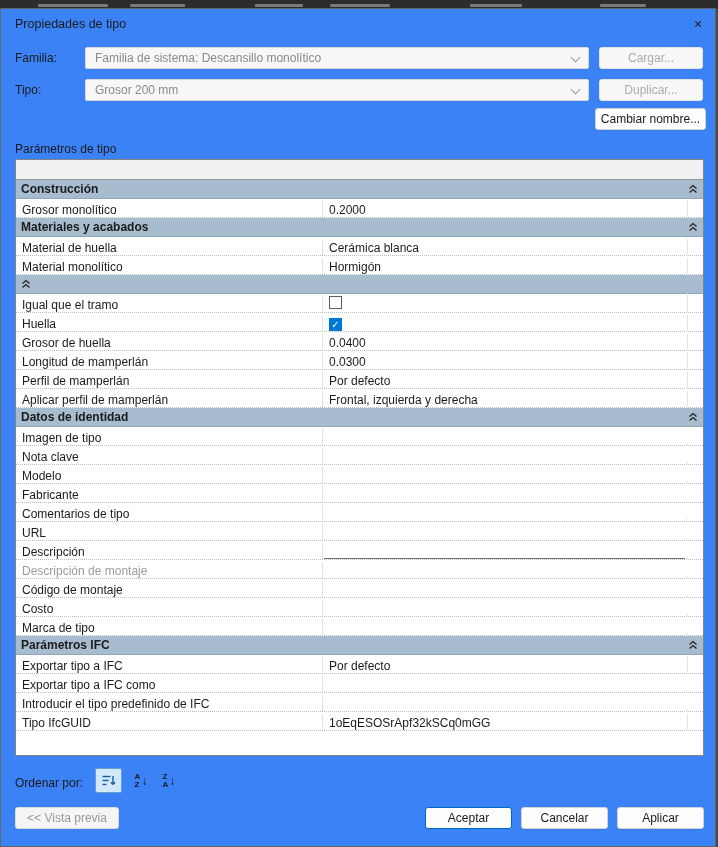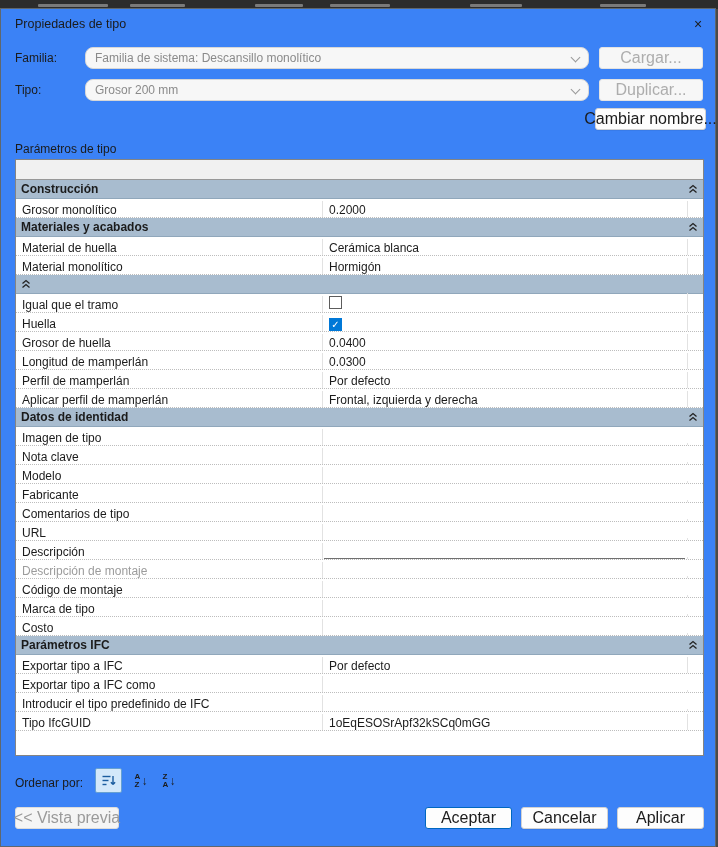--- a/index.html
+++ b/index.html
@@ -25,34 +25,34 @@
   .close span{font-size:14px;color:#1b1b1b;line-height:14px;}
 
   .lbl{position:absolute;font-size:12px;color:#1b1b1b;}
   .lbl-familia{left:14px;top:42px;}
   .lbl-tipo{left:14px;top:74px;}
   .lbl-params{left:14px;top:133px;}
   .lbl-ordenar{left:14px;top:767px;}
 
   .select{
     position:absolute;left:84px;width:504px;height:22px;box-sizing:border-box;
-    background:#f7f7f7;border:1px solid #d7d7d7;border-radius:8px;
+    background:#f7f7f7;border:1px solid #d7d7d7;border-radius:2px;
     font-size:12px;color:#8a8a8a;display:flex;align-items:center;
     padding:0 22px 0 9px;white-space:nowrap;overflow:hidden;
   }
   .sel-familia{top:38px;}
   .sel-tipo{top:70px;}
   .sel-arrow{
     position:absolute;right:9px;top:6px;width:6px;height:6px;
     border-right:1.4px solid #9a9a9a;border-bottom:1.4px solid #9a9a9a;
     transform:rotate(45deg);
   }
 
   .btn{
-    position:absolute;box-sizing:border-box;border-radius:3px;font-size:16px;
+    position:absolute;box-sizing:border-box;border-radius:3px;font-size:12px;
     display:flex;align-items:center;justify-content:center;cursor:default;white-space:nowrap;
   }
   .btn.disabled{background:#f7f7f7;border:1px solid #e3e3e3;color:#adadad;}
   .btn.normal{background:#fdfdfd;border:1px solid #d2d2d2;color:#1b1b1b;box-shadow:0 1px 0 rgba(0,0,0,.05);}
   .btn.default{background:#fdfdfd;border:1px solid #0067c0;color:#1b1b1b;}
   .btn.dim{background:#f5f5f5;border:1px solid #dcdcdc;color:#9a9a9a;}
   .btn-cargar{left:598px;top:38px;width:104px;height:22px;}
   .btn-duplicar{left:598px;top:70px;width:104px;height:22px;}
   .btn-rename{left:594px;top:99px;width:111px;height:22px;}
   .btn-preview{left:14px;top:798px;width:104px;height:22px;}
@@ -271,26 +271,26 @@
           <div class="pcell dim">Descripción de montaje</div>
           <div class="vcell"></div>
           <div class="ecell"></div>
         </div>
         <div class="trow item">
           <div class="pcell">Código de montaje</div>
           <div class="vcell"></div>
           <div class="ecell"></div>
         </div>
         <div class="trow item">
+          <div class="pcell">Costo</div>
+          <div class="vcell"></div>
+          <div class="ecell"></div>
+        </div>
+        <div class="trow item">
           <div class="pcell">Marca de tipo</div>
-          <div class="vcell"></div>
-          <div class="ecell"></div>
-        </div>
-        <div class="trow item">
-          <div class="pcell">Costo</div>
           <div class="vcell"></div>
           <div class="ecell"></div>
         </div>
         <div class="trow sec">
           <span class="seclabel">Parámetros IFC</span>
           <span class="secchev">
             <svg width="10" height="10" viewBox="0 0 10 10">
               <path d="M1.5 4.6 L5 1.6 L8.5 4.6" fill="none" stroke="#222" stroke-width="1.3"></path>
               <path d="M1.5 8.6 L5 5.6 L8.5 8.6" fill="none" stroke="#222" stroke-width="1.3"></path>
             </svg>

